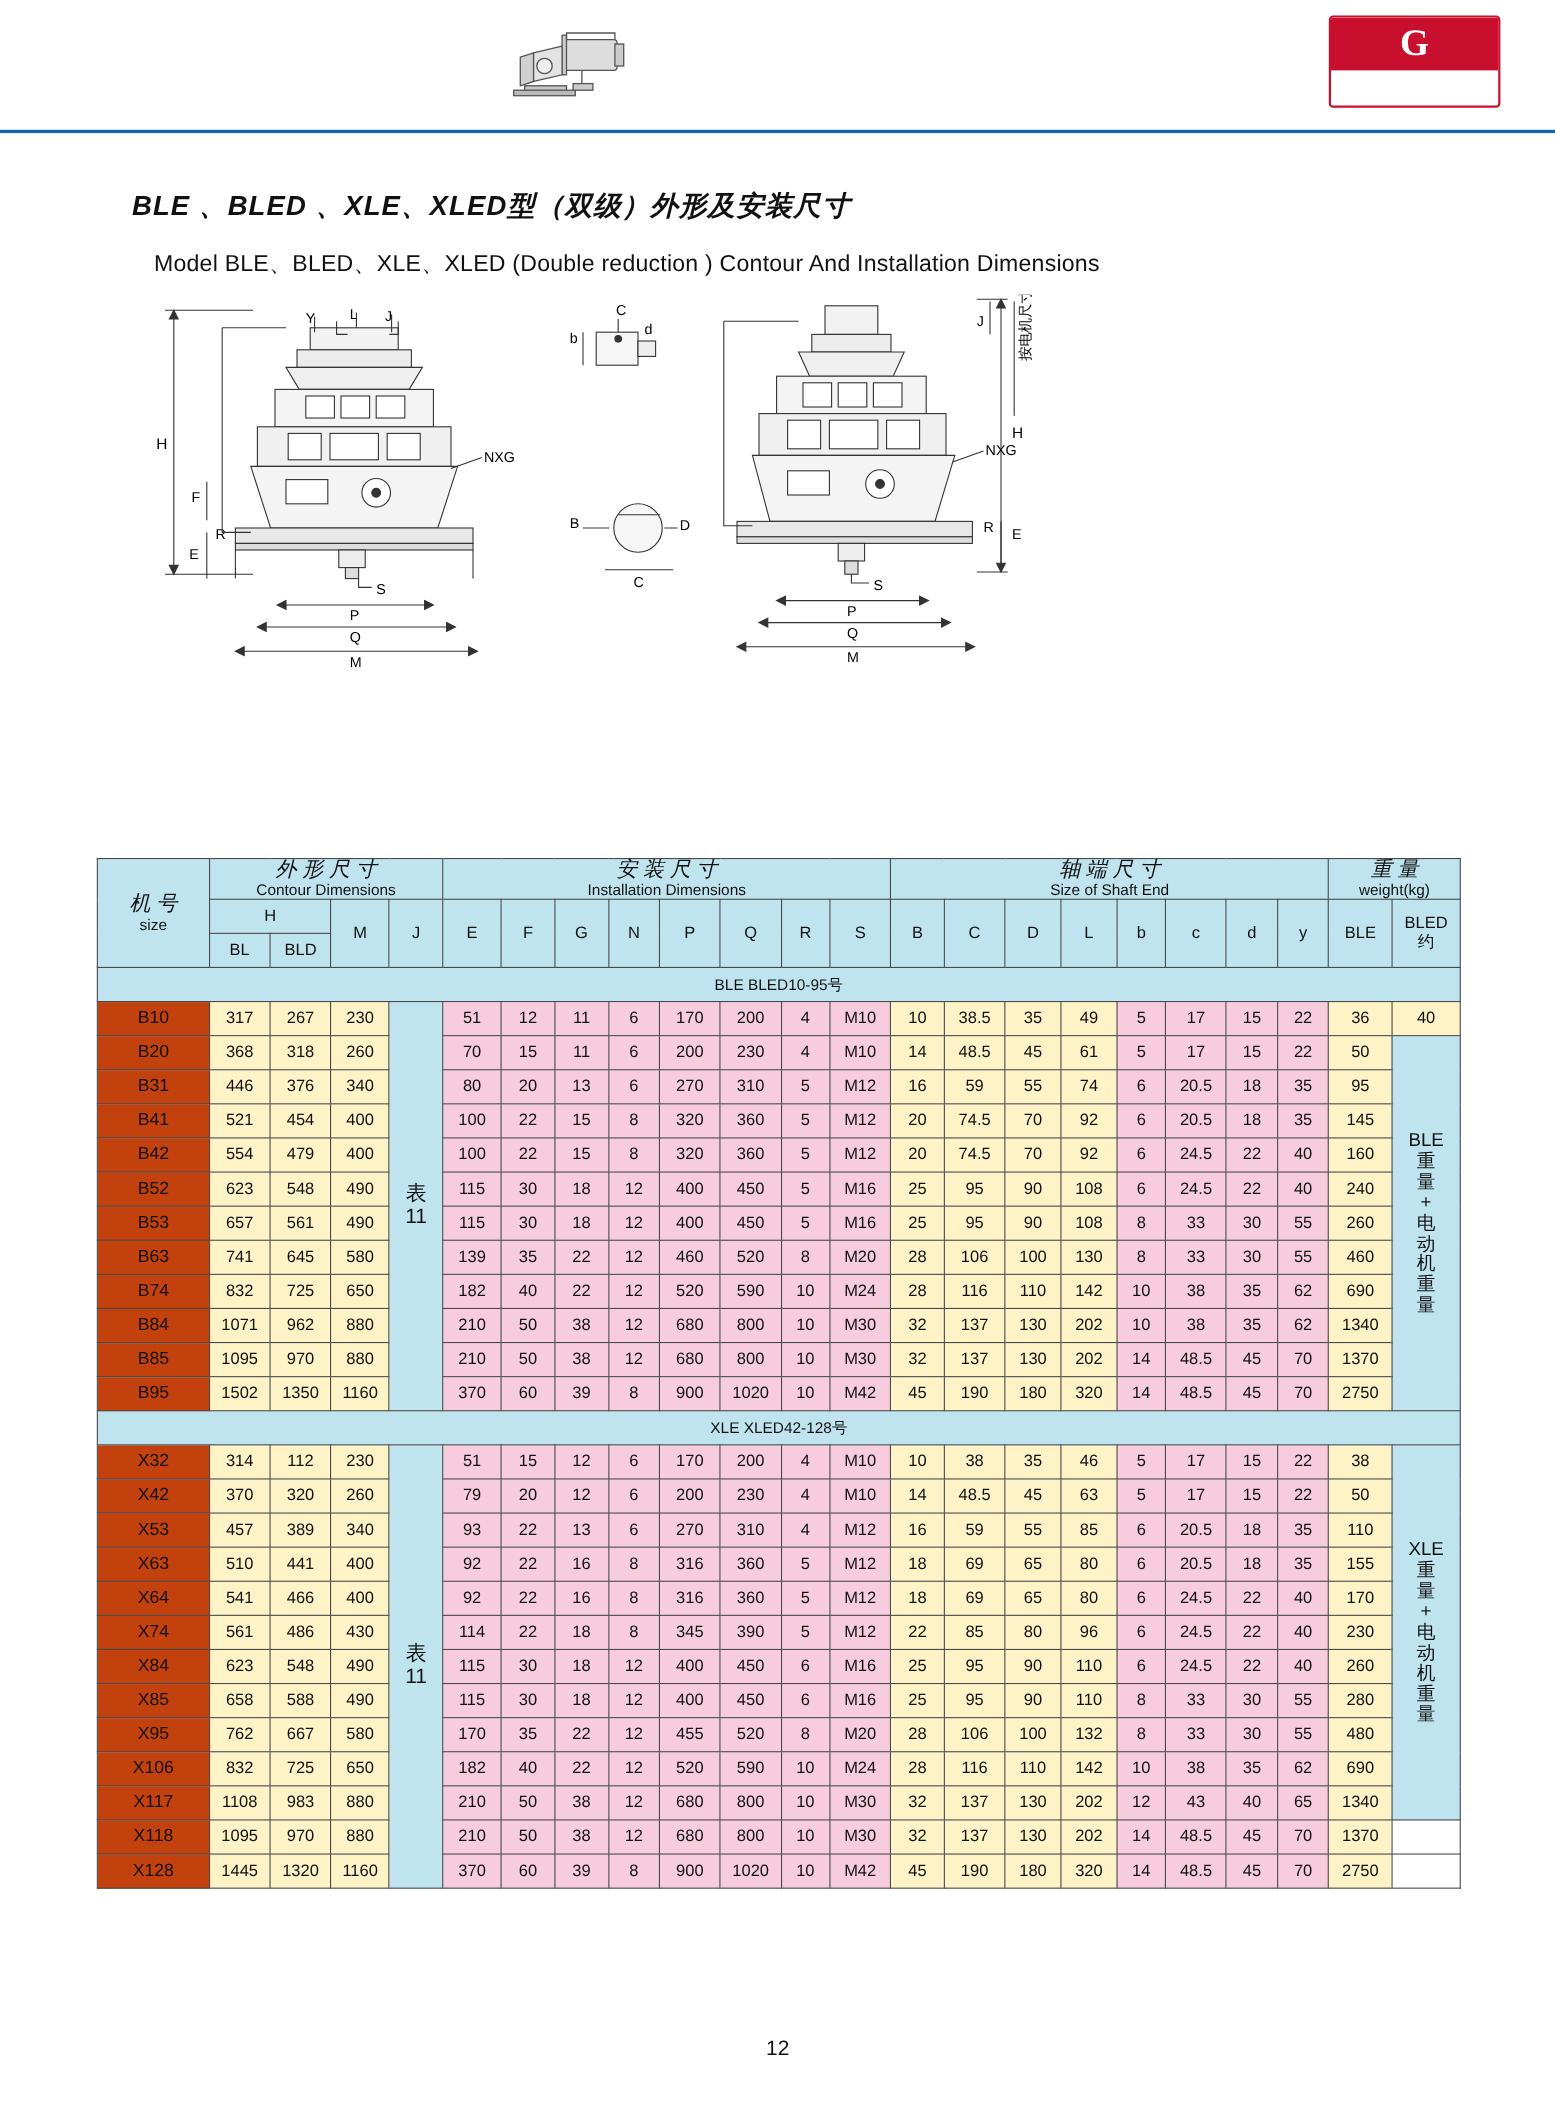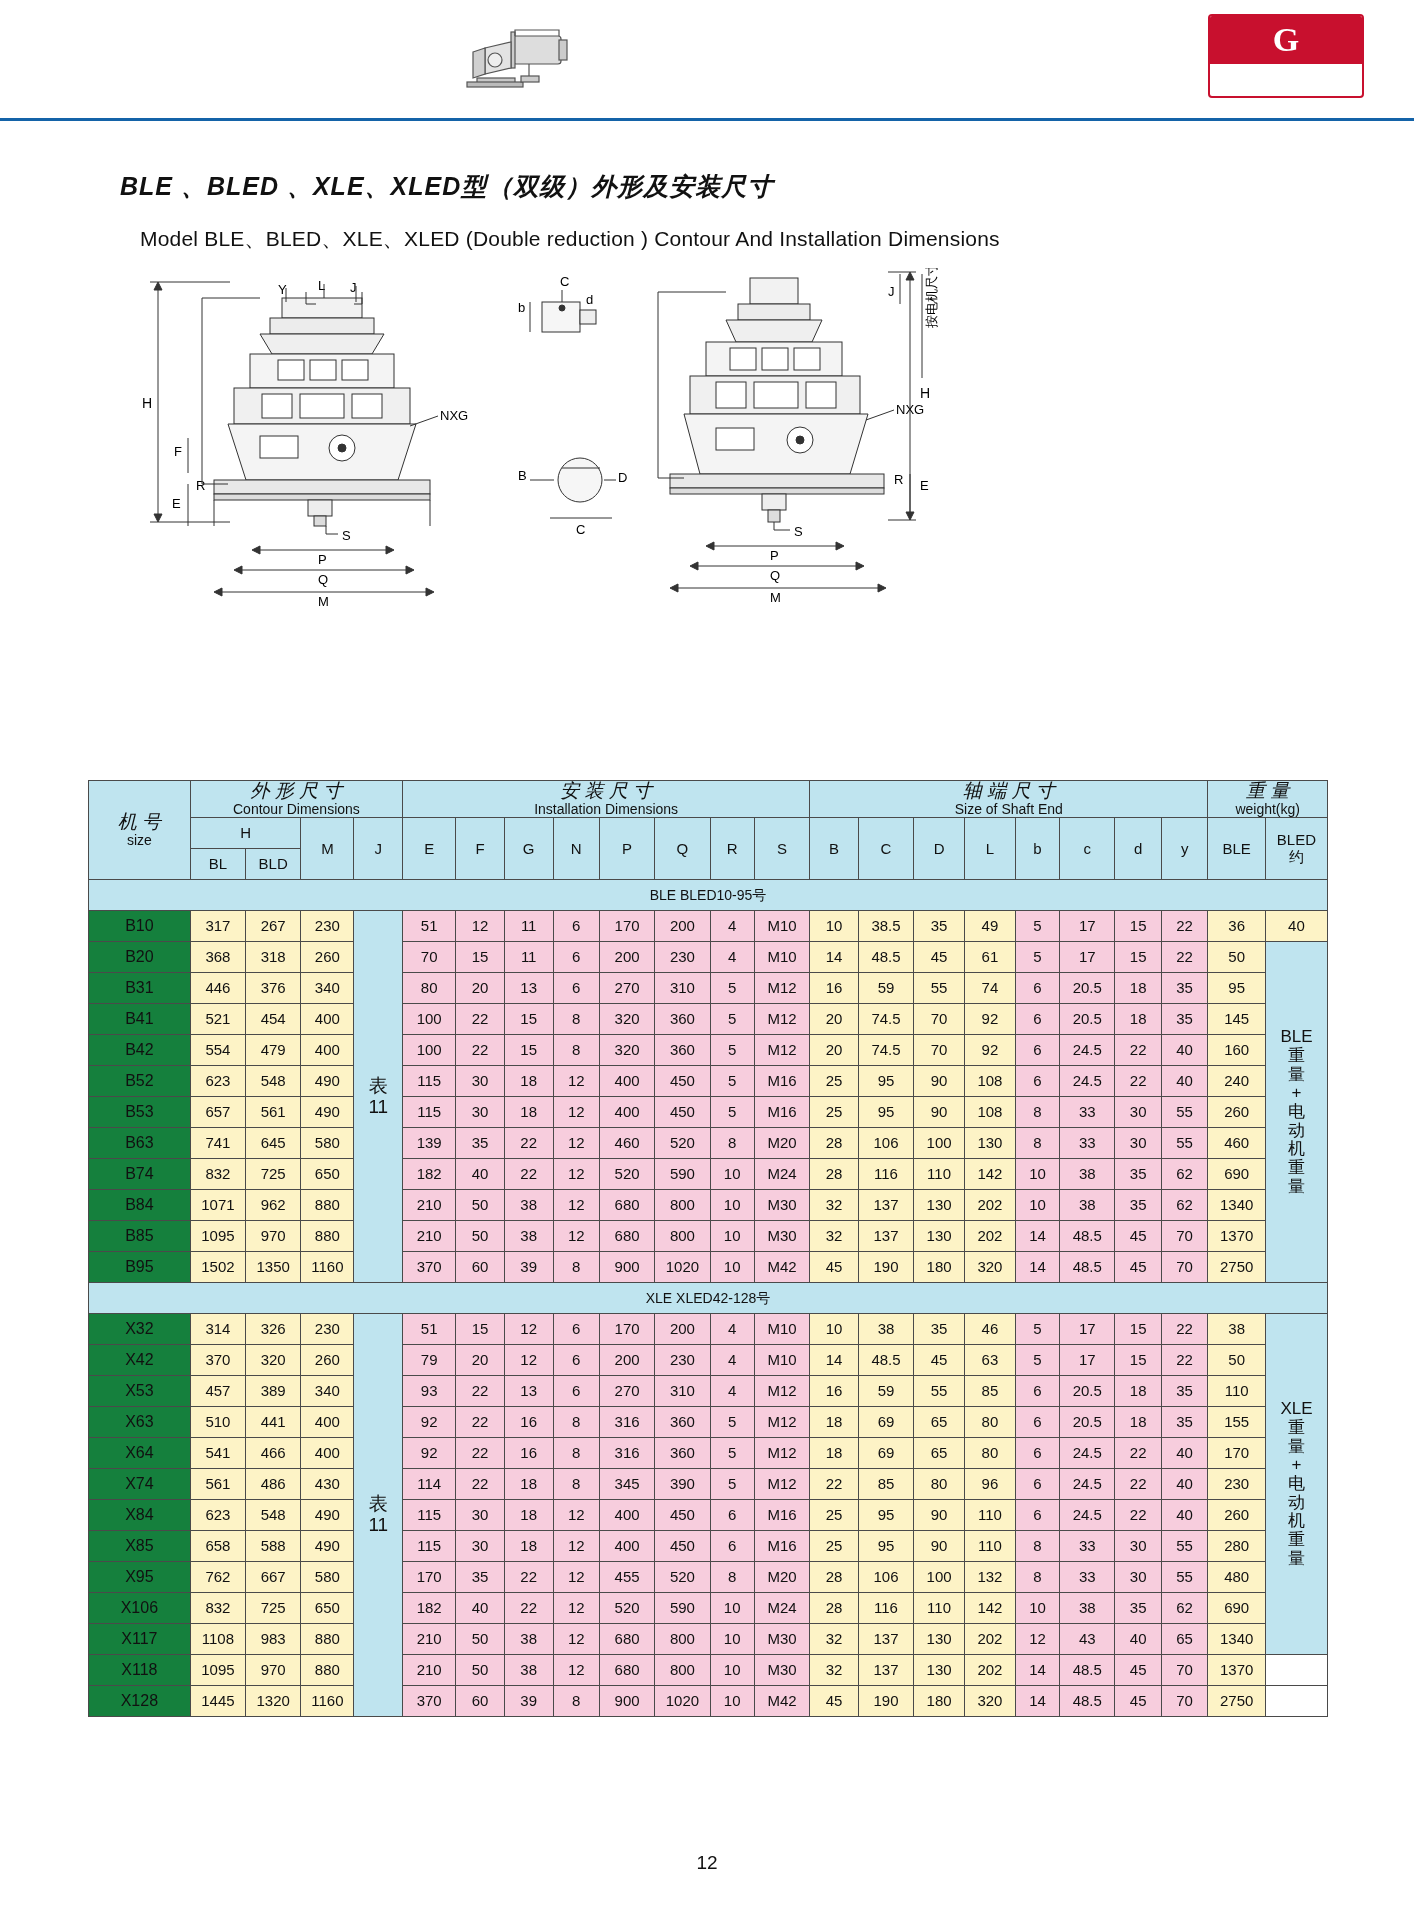--- a/index.html
+++ b/index.html
@@ -86,21 +86,21 @@
   .hd-big{font-size:19px;font-style:italic;}
   .hd-sm{font-size:14px;}
   .c-yellow{background:#fdf3c6;}
   .c-pink{background:#f7cddd;}
   .c-white{background:#ffffff;}
   .sec-row td{
     background:#bfe4ef;text-align:left;padding-left:6px;font-size:14px;height:26px;
   }
   .biao{background:#bfe4ef;font-size:19px;}
   .weight-note{background:#bfe4ef;font-size:17px;}
-  .model{background:#15803d;font-weight:normal;font-size:16px;}
+  .model{background:#c2410c;font-weight:normal;font-size:16px;}
   .pageno{
     position:absolute;left:0;top:1852px;width:1414px;text-align:center;
     font-size:19px;
   }
   
   col.size{width:92px}
   col.h1{width:50px}
   col.h2{width:50px}
   col.m{width:48px}
   col.j{width:44px}
@@ -685,21 +685,21 @@
             <td class="c-pink">70</td>
             <td class="c-yellow">2750</td>
           </tr>
 
         <tr class="sec-row">
           <td colspan="23">XLE XLED42-128号</td>
         </tr>
         <tr>
             <td class="model">X32</td>
             <td class="c-yellow">314</td>
-            <td class="c-yellow">326</td>
+            <td class="c-yellow">112</td>
             <td class="c-yellow">230</td>
             <td class="biao" rowspan="13">
               <div>表</div>
               <div>11</div>
             </td>
             <td class="c-pink">51</td>
             <td class="c-pink">15</td>
             <td class="c-pink">12</td>
             <td class="c-pink">6</td>
             <td class="c-pink">170</td>

